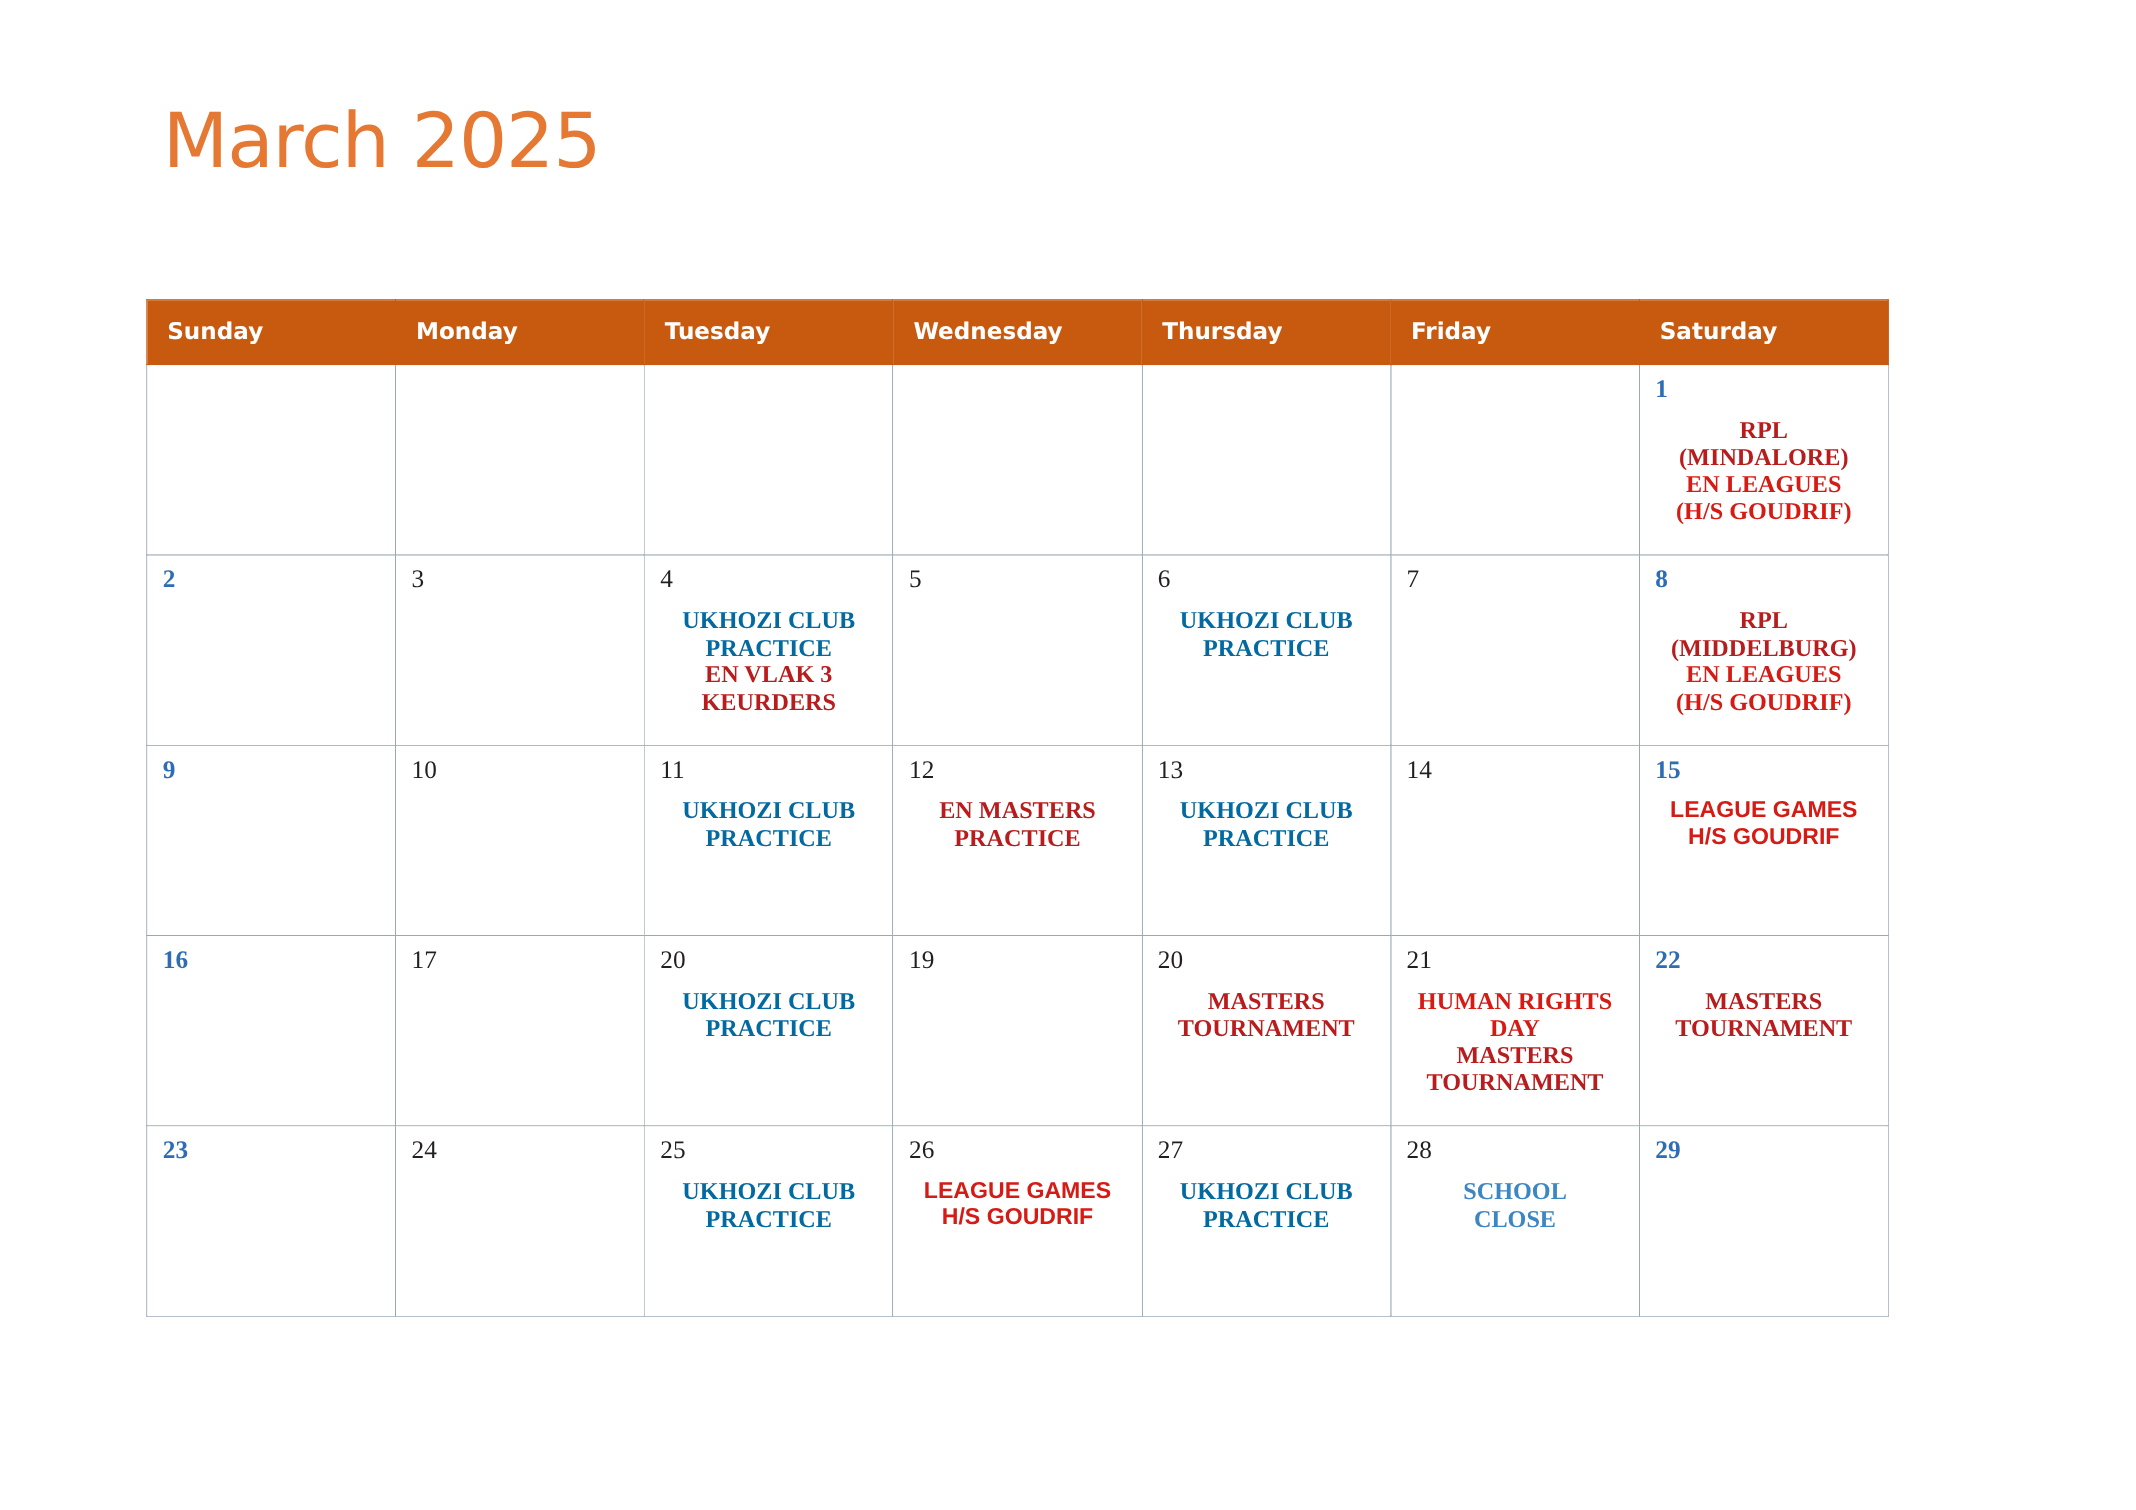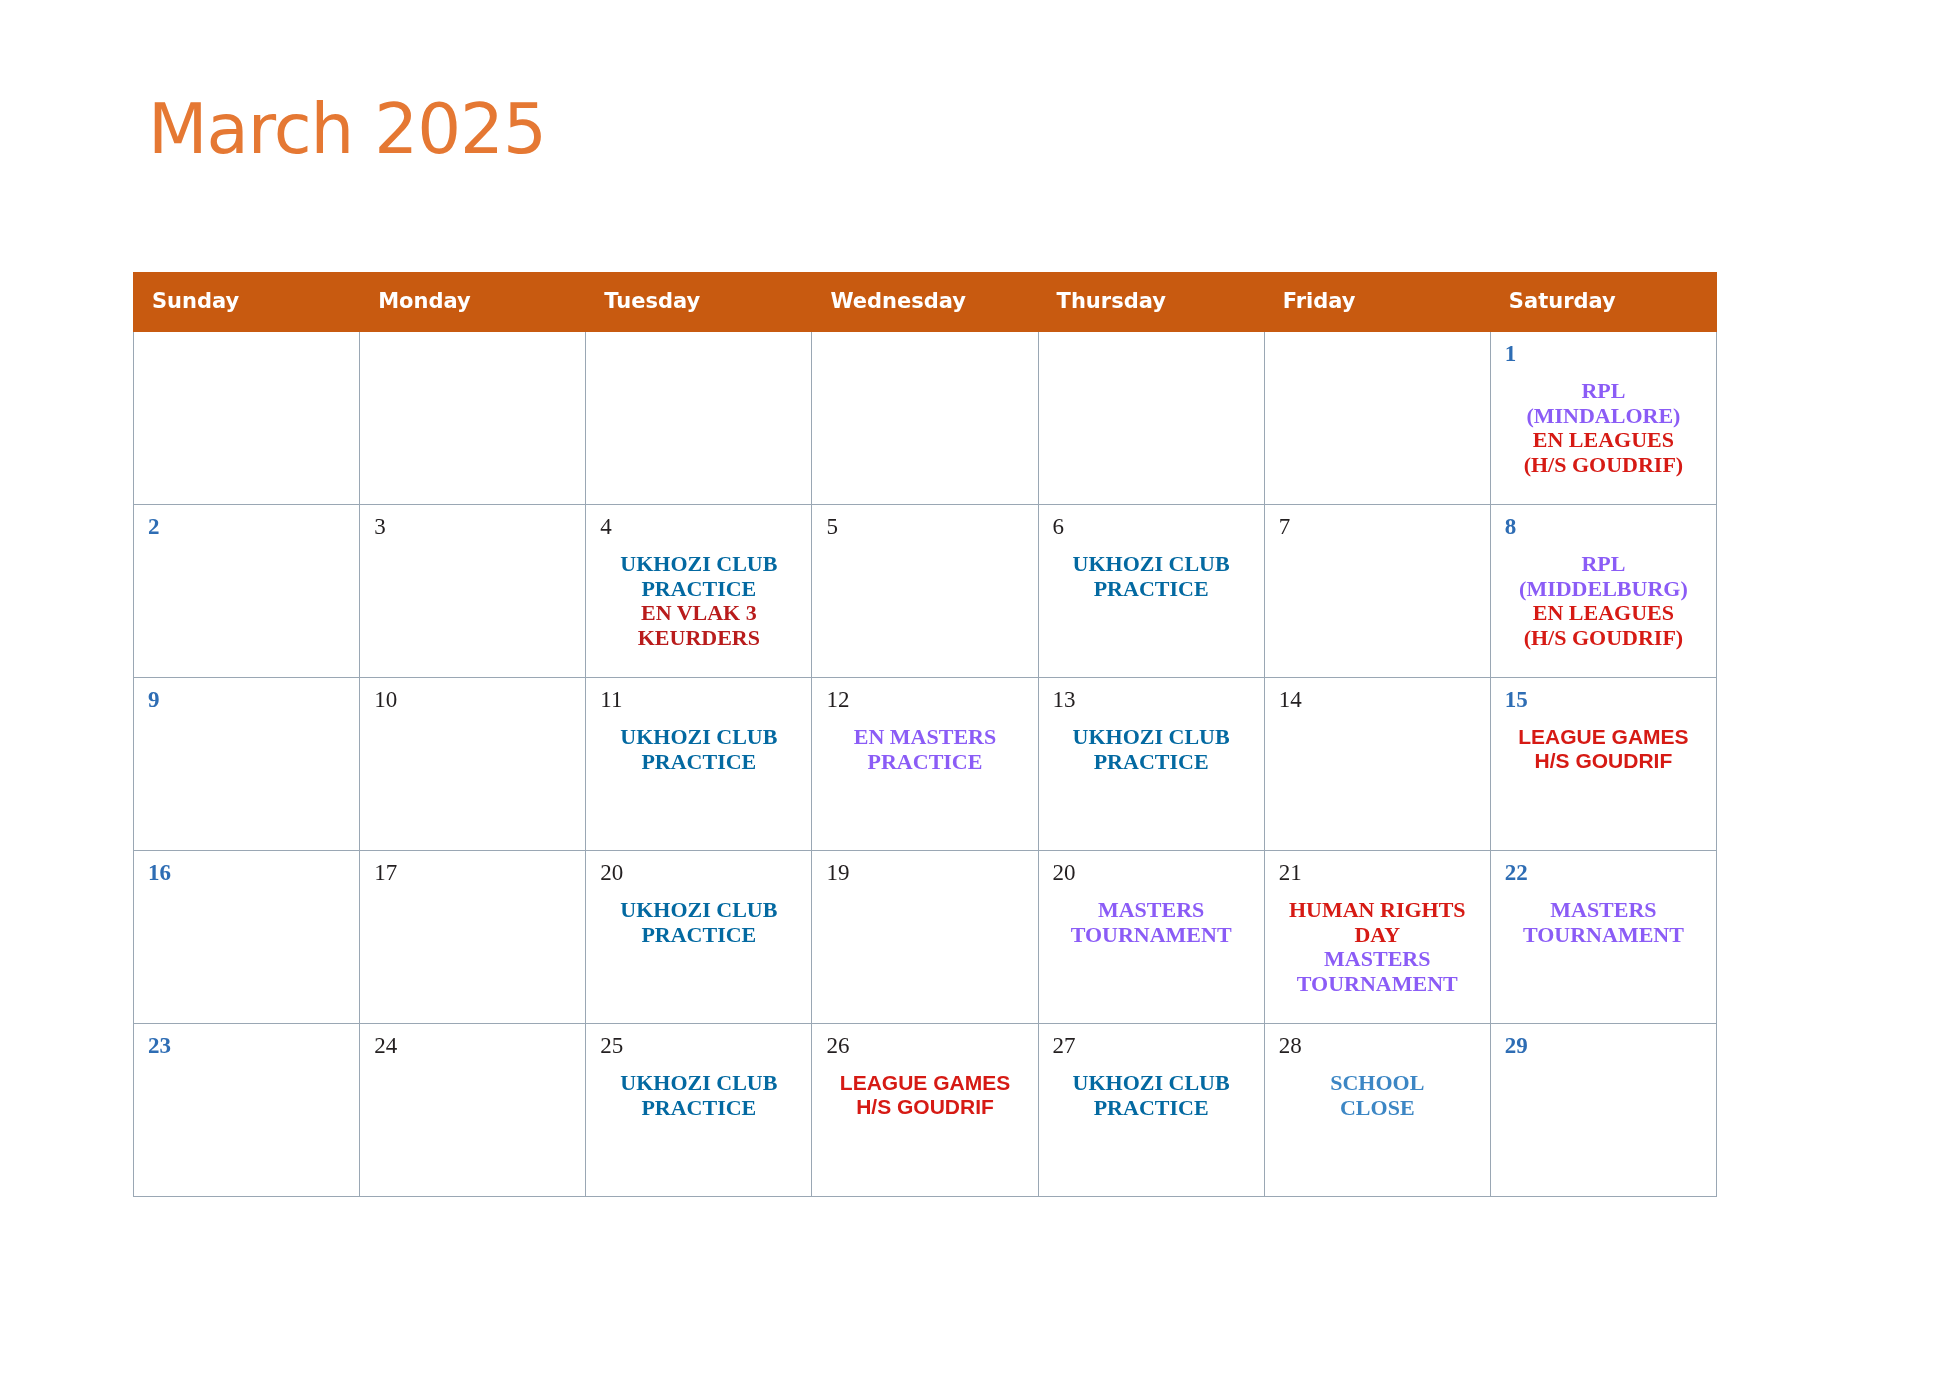--- a/index.html
+++ b/index.html
@@ -79,21 +79,21 @@
     padding: 14px 6px 4px 6px;
     text-align: center;
     font-family: "Liberation Serif", serif;
     font-size: 22px;
     line-height: 1.12;
   }
   .ev {
     font-weight: bold;
   }
   .ev-line { display: block; }
-  .c-black  { color: #8b5cf6; }
+  .c-black  { color: #b91c1c; }
   .c-orange { color: #0369a1; }
   .c-green  { color: #b91c1c; }
   .c-red    { color: #D61A14; }
   .c-blue   { color: #3C86C4; }
   .ev-sans {
     font-family: Liberation Sans, sans-serif;
     font-size: 21px;
     font-weight: bold;
   }
   .empty-cell { }

